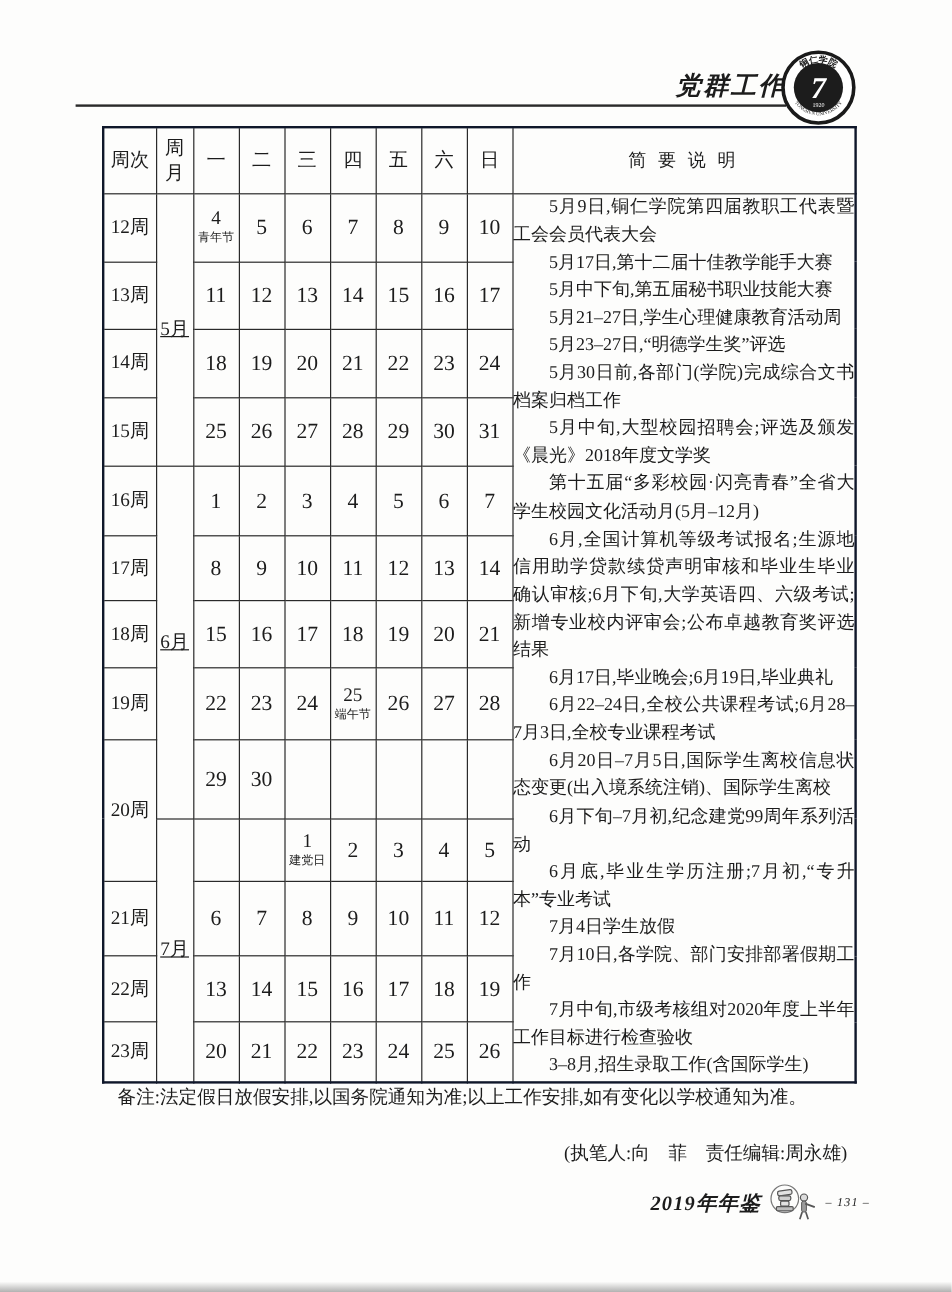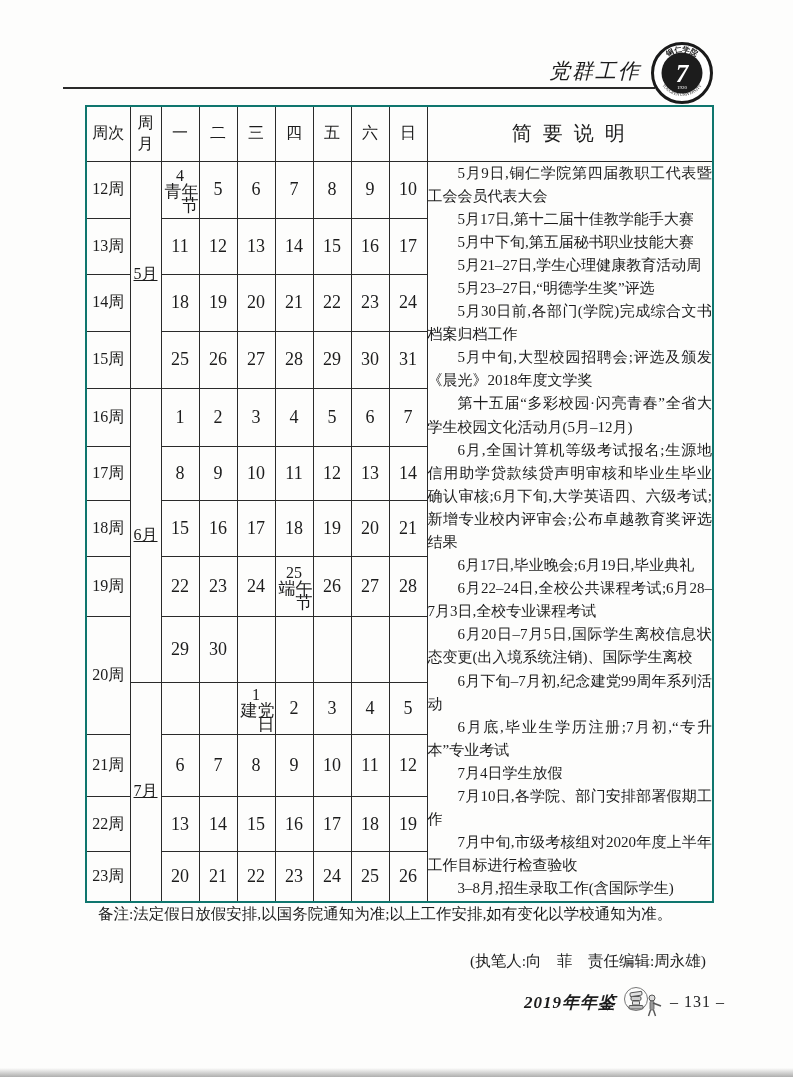--- a/index.html
+++ b/index.html
@@ -7,48 +7,48 @@
   body {
     width:793px; height:1077px;
     background:#fdfdfc;
     color:#1c1c1c;
     font-family:"Liberation Serif","DejaVu Serif",serif;
     position:relative;
     overflow:hidden;
   }
   
   .section-title {
-    position:absolute; top:57px; right:152px;
-    font-size:21px; font-style:italic; font-weight:normal;
+    position:absolute; top:57px; right:138px;
+    font-size:21px; font-style:italic; font-weight:bold;
     letter-spacing:2px;
     text-align:right;
   }
   .header-rule {
     position:absolute; left:63px; top:87px;
     width:592px; height:2px; background:#2a2a2a;
   }
   .logo { position:absolute; left:650px; top:41px; width:64px; height:64px; }
   
   .calendar-wrap { position:absolute; left:85px; top:105px; }
   table.cal {
     border-collapse:collapse; table-layout:fixed;
-    width:627px; border:2px solid #0f766e;padding-left:11px;
+    width:627px; border:2px solid #0f172a;padding-left:11px;
   }
   table.cal td, table.cal th {
     border:1px solid #2a2a2a;
     text-align:center; vertical-align:middle;
     padding:0; font-weight:normal;
   }
   th.hd { font-size:16px; }
-  th.hd-sum { font-size:20px; letter-spacing:3px; }
+  th.hd-sum { font-size:15px; letter-spacing:3px; }
   td.wk { font-size:16px; }
   td.mo { font-size:16px;text-decoration:underline; }
   td.d  { font-size:18px; }
   .dn   { display:block; font-size:16px; line-height:19px; }
-  .hol  { display:block; font-size:17px; line-height:14px;text-align:right; }
+  .hol  { display:block; font-size:10px; line-height:14px; }
   td.sum {
     vertical-align:top; text-align:left;
     padding:9px 6px 0 7px;
     border-radius:27px;
   }
   td.sum p {
     margin:0; text-indent:2em;
     font-size:15px; line-height:23.1px;
     text-align:justify;
   }
@@ -62,21 +62,21 @@
     font-size:15.5px;
   }
   .footer-line {
     position:absolute; right:68px; top:986px;
     display:flex; align-items:center; gap:7px;
   }
   .yearbook-title {
     font-size:17px; font-weight:bold; font-style:italic;
     letter-spacing:1px;
   }
-  .page-number { font-size:16px; letter-spacing:1px; }
+  .page-number { font-size:10px; letter-spacing:1px;font-style:italic; }
   .scan-edge {
     position:absolute; left:0; bottom:0; width:100%; height:9px;
     background:linear-gradient(to bottom, rgba(0,0,0,0), rgba(110,110,110,0.55));
   }
 </style>
 </head>
 <body>
 
 <div class="section-title">党群工作</div>
 <div class="header-rule"></div>

